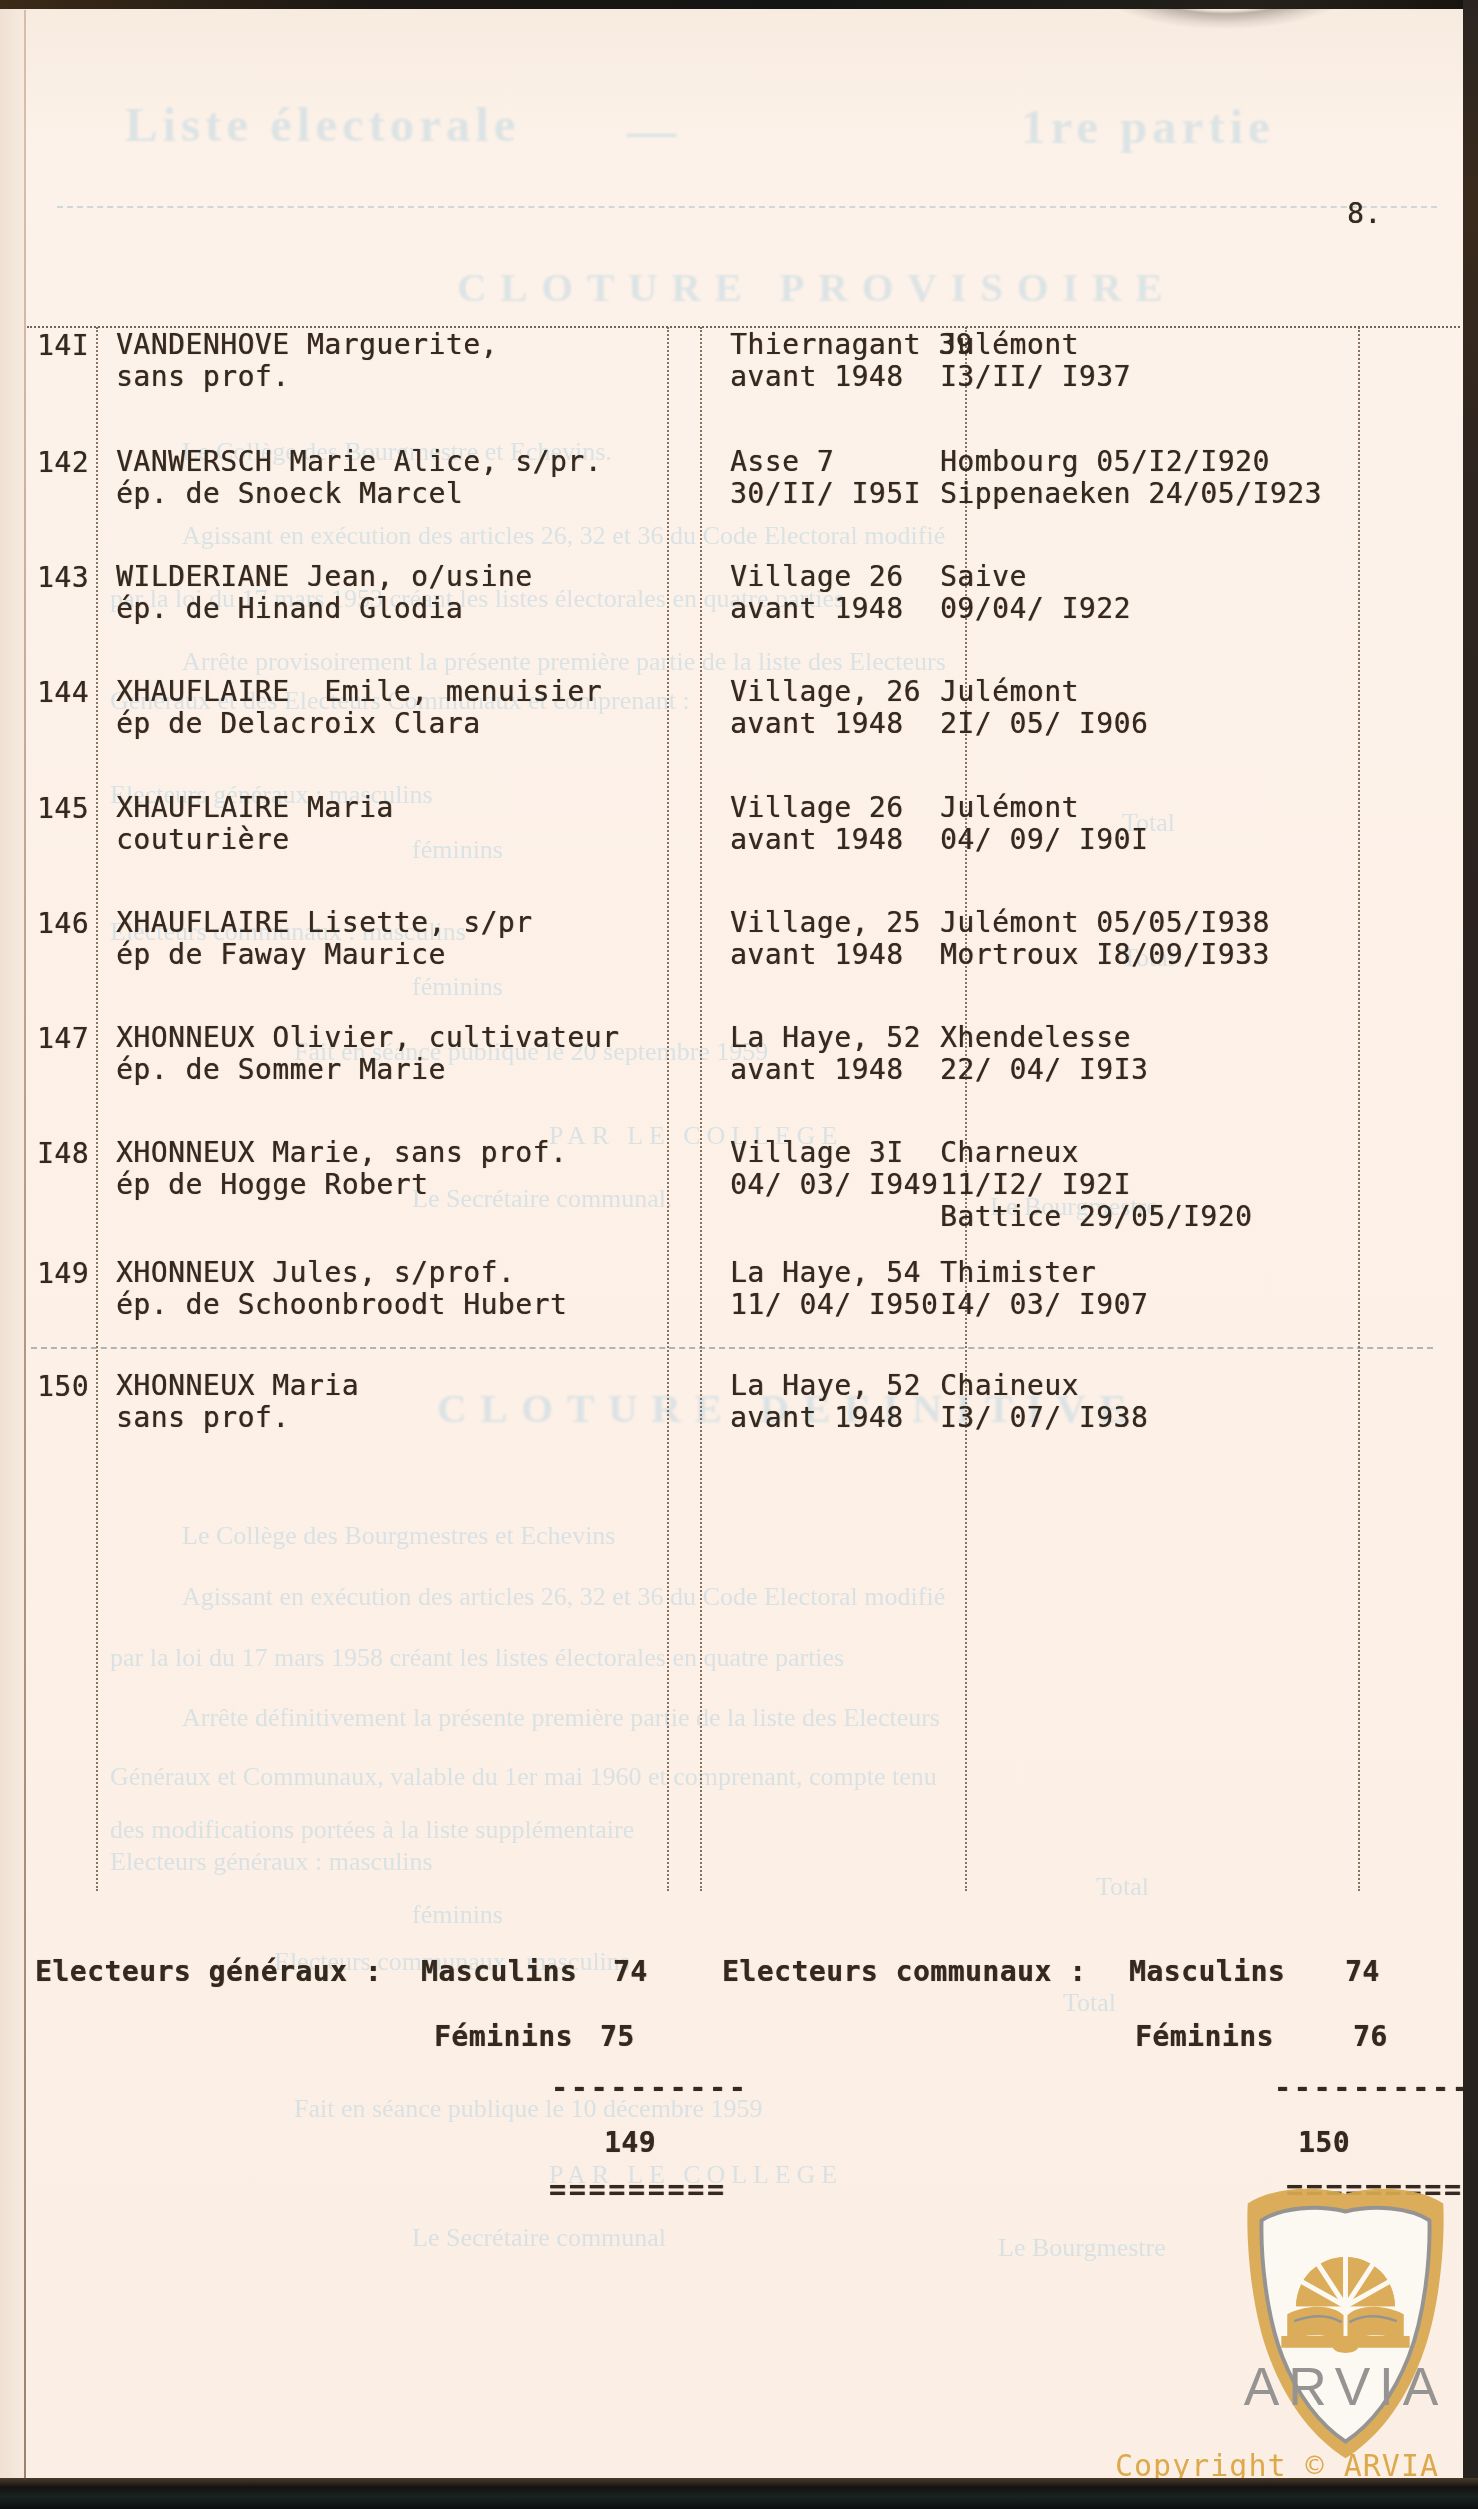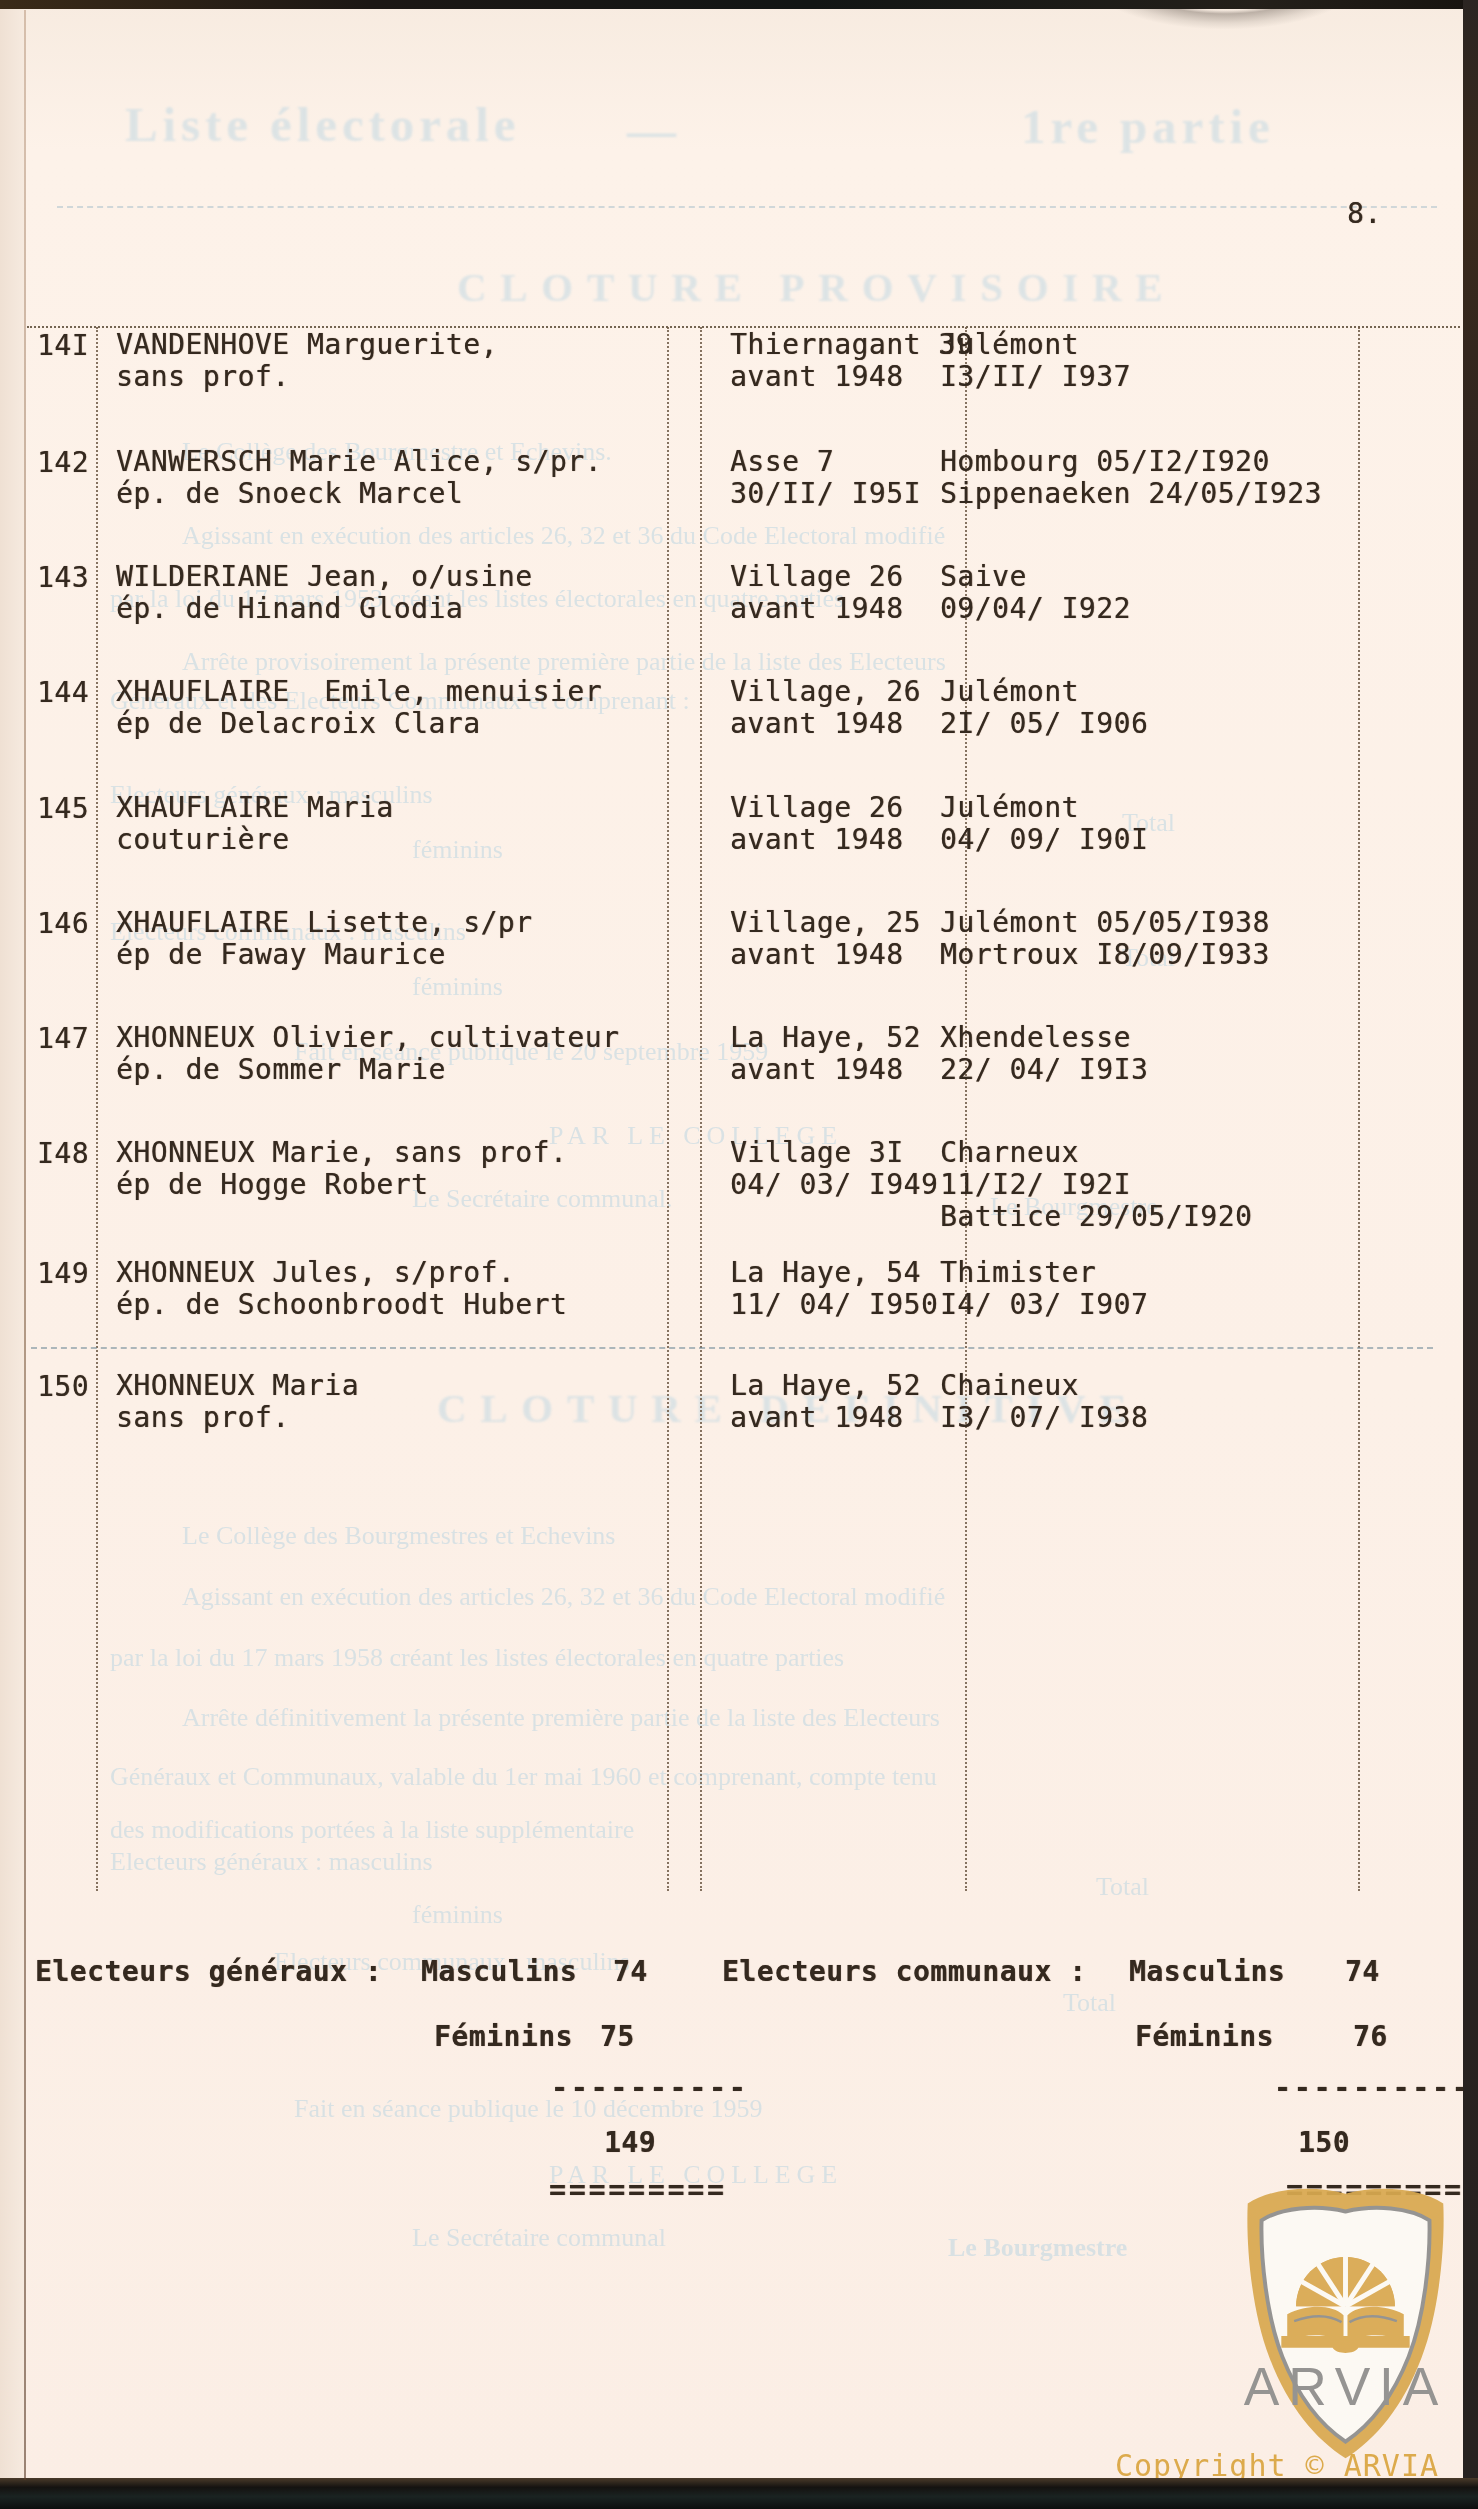--- a/index.html
+++ b/index.html
@@ -88,21 +88,21 @@
     <div class="g" style="left:110px;top:1762px;">Généraux et Communaux, valable du 1er mai 1960 et comprenant, compte tenu</div>
     <div class="g" style="left:110px;top:1815px;">des modifications portées à la liste supplémentaire</div>
     <div class="g" style="left:110px;top:1847px;">Electeurs généraux : masculins</div>
     <div class="g" style="left:412px;top:1900px;">féminins</div>
     <div class="g" style="left:1096px;top:1872px;">Total</div>
     <div class="g" style="left:274px;top:1947px;">Electeurs communaux : masculins</div>
     <div class="g" style="left:1063px;top:1988px;">Total</div>
     <div class="g" style="left:294px;top:2094px;">Fait en séance publique le 10 décembre 1959</div>
     <div class="g" style="left:549px;top:2160px;letter-spacing:5.9px;">PAR LE COLLEGE</div>
     <div class="g" style="left:412px;top:2223px;">Le Secrétaire communal</div>
-    <div class="g" style="left:948px;top:2233px;font-weight:bold;">Le Bourgmestre</div>
+    <div class="g" style="left:998px;top:2233px;">Le Bourgmestre</div>
   </div>
 
   <div>
     <div class="tline-top" style="left:27.4px;top:326px;width:1433px;"></div>
     <div class="tline-v" style="left:96px;top:327px;height:1564px;"></div>
     <div class="tline-v" style="left:667px;top:327px;height:1564px;"></div>
     <div class="tline-v" style="left:700px;top:327px;height:1564px;"></div>
     <div class="tline-v" style="left:965px;top:327px;height:1564px;"></div>
     <div class="tline-v" style="left:1358px;top:327px;height:1564px;"></div>
     <div class="sep-149" style="left:31px;top:1347px;width:1402px;"></div>

